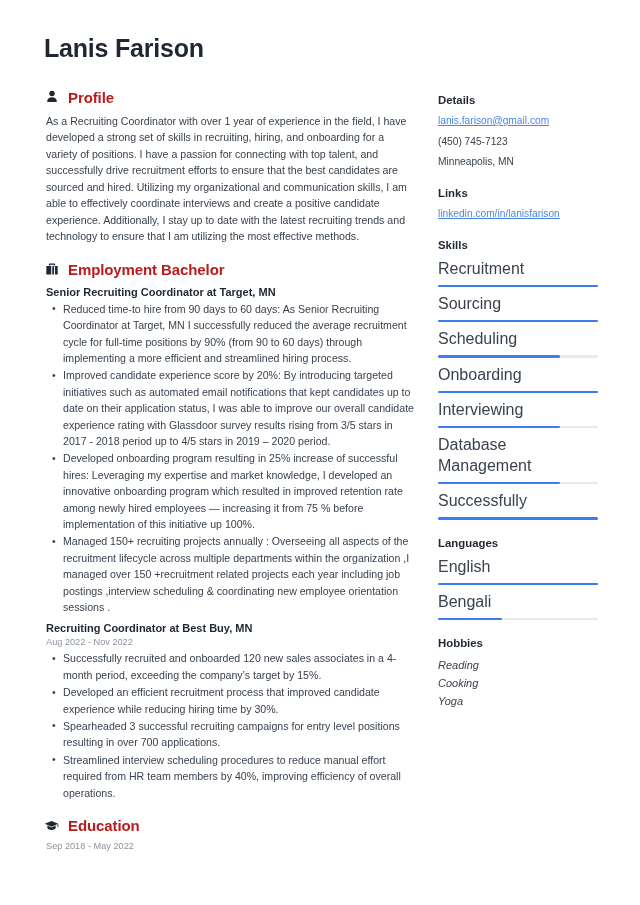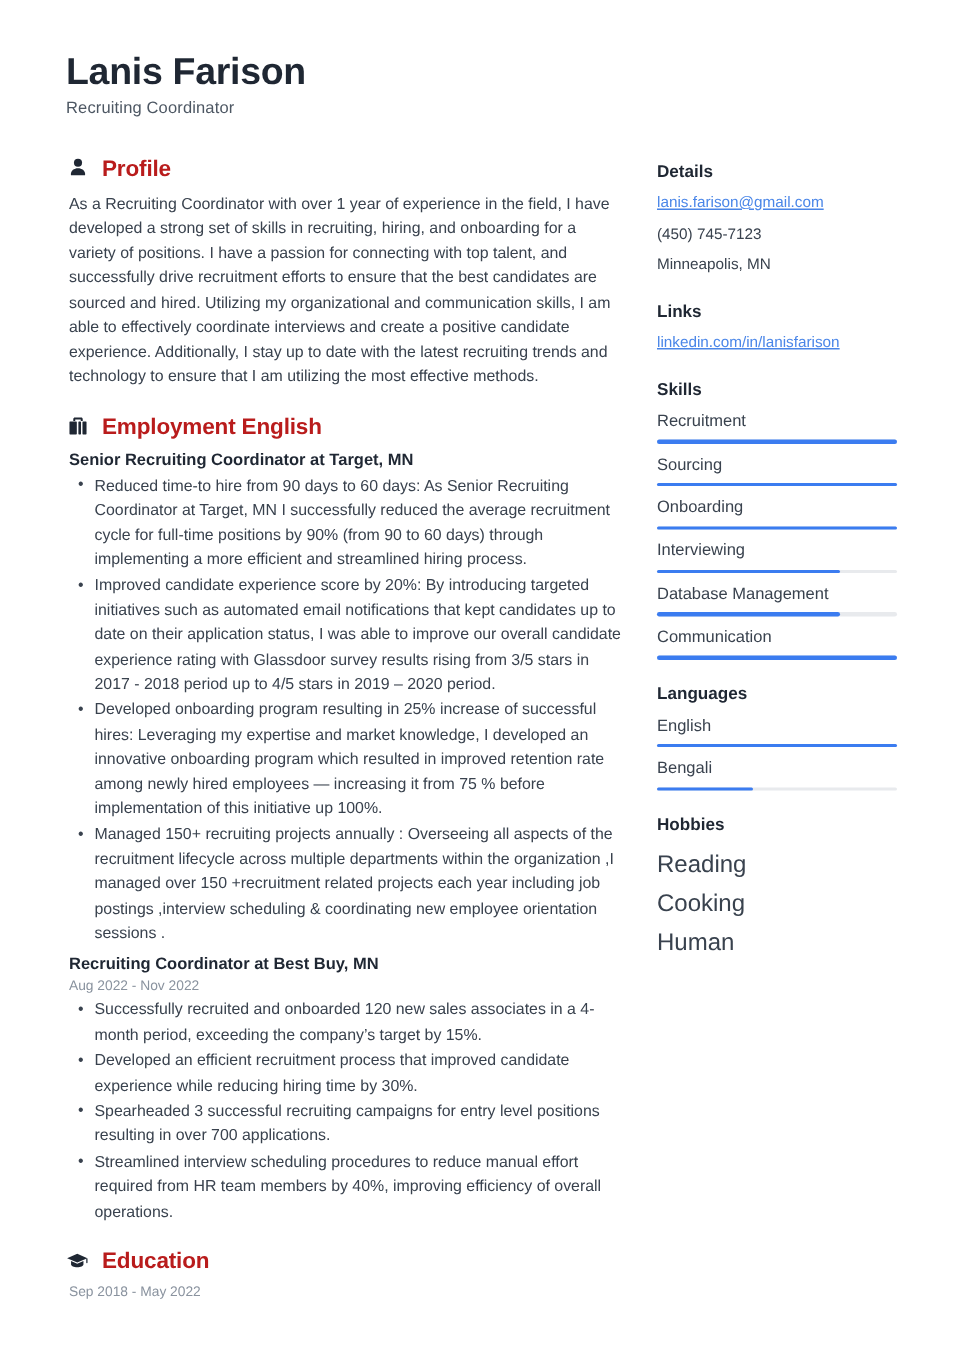--- a/index.html
+++ b/index.html
@@ -134,29 +134,30 @@
     font-size: 10.2px;
     color: #4a86e8;
     text-decoration: underline;
     line-height: 1.45;
     margin-bottom: 6px;
     display: block;
     word-break: break-all;
     cursor: pointer;
   }
   .hobby {
-    font-size: 16px;
+    font-size: 11px;
     color: #39424e;
     line-height: 1.62;
+    font-style: italic;
   }
 
   
   .meter { margin-bottom: 7px; }
   .meter-label {
-    font-size: 11px;
+    font-size: 16px;
     color: #39424e;
     margin-bottom: 5px;
     line-height: 1.3;
   }
   .meter-track {
     position: relative;
     width: 100%;
     height: 2.5px;
     background: #e8eaed;
     border-radius: 2px;
@@ -168,21 +169,20 @@
     border-radius: 2px;
   }
 </style>
 </head>
 <body>
 
 <div class="page">
 
   <div class="header">
     <h1 class="name">Lanis Farison</h1>
-    <p class="job-title">Recruiting Coordinator</p>
   </div>
 
   <div class="body-cols">
 
     <div class="col-main">
 
       <div class="section">
         <div class="section-head">
           <span class="section-icon">
             <svg width="14" height="14" viewBox="0 0 16 16" fill="currentColor">
@@ -198,21 +198,21 @@
       <div class="section">
         <div class="section-head">
           <span class="section-icon">
             <svg width="14" height="14" viewBox="0 0 16 16" fill="currentColor">
               <path d="M5.6 1.6h4.8c.66 0 1.2.54 1.2 1.2v1.3h-1.5V3.1h-4.2v1h-1.5V2.8c0-.66.54-1.2 1.2-1.2z"></path>
               <rect x="1.5" y="4.5" width="5.6" height="9.9" rx="0.5"></rect>
               <rect x="8.3" y="4.5" width="2.0" height="9.9" rx="0.5"></rect>
               <rect x="11.4" y="4.5" width="3.1" height="9.9" rx="0.5"></rect>
             </svg>
           </span>
-          <span class="section-title">Employment English</span>
+          <span class="section-title">Employment Bachelor</span>
         </div>
 
         <div class="entry">
           <div class="entry-title">Senior Recruiting Coordinator at Target, MN</div>
           <ul class="bullets">
             <li>Reduced time-to hire from 90 days to 60 days: As Senior Recruiting Coordinator at Target, MN I successfully reduced the average recruitment cycle for full-time positions by 90% (from 90 to 60 days) through implementing a more efficient and streamlined hiring process.</li>
             <li>Improved candidate experience score by 20%: By introducing targeted initiatives such as automated email notifications that kept candidates up to date on their application status, I was able to improve our overall candidate experience rating with Glassdoor survey results rising from 3/5 stars in 2017 - 2018 period up to 4/5 stars in 2019 – 2020 period.</li>
             <li>Developed onboarding program resulting in 25% increase of successful hires: Leveraging my expertise and market knowledge, I developed an innovative onboarding program which resulted in improved retention rate among newly hired employees — increasing it from 75 % before implementation of this initiative up 100%.</li>
             <li>Managed 150+ recruiting projects annually : Overseeing all aspects of the recruitment lifecycle across multiple departments within the organization ,I managed over 150 +recruitment related projects each year including job postings ,interview scheduling &amp; coordinating new employee orientation sessions .</li>
           </ul>
@@ -270,39 +270,45 @@
             <div class="meter-fill" style="width: 100%;"></div>
           </div>
         </div>
         <div class="meter">
           <div class="meter-label">Sourcing</div>
           <div class="meter-track">
             <div class="meter-fill" style="width: 100%;"></div>
           </div>
         </div>
         <div class="meter">
+          <div class="meter-label">Scheduling</div>
+          <div class="meter-track">
+            <div class="meter-fill" style="width: 76%;"></div>
+          </div>
+        </div>
+        <div class="meter">
           <div class="meter-label">Onboarding</div>
           <div class="meter-track">
             <div class="meter-fill" style="width: 100%;"></div>
           </div>
         </div>
         <div class="meter">
           <div class="meter-label">Interviewing</div>
           <div class="meter-track">
             <div class="meter-fill" style="width: 76%;"></div>
           </div>
         </div>
         <div class="meter">
           <div class="meter-label">Database Management</div>
           <div class="meter-track">
             <div class="meter-fill" style="width: 76%;"></div>
           </div>
         </div>
         <div class="meter">
-          <div class="meter-label">Communication</div>
+          <div class="meter-label">Successfully</div>
           <div class="meter-track">
             <div class="meter-fill" style="width: 100%;"></div>
           </div>
         </div>
       </div>
 
       <div class="side-block">
         <div class="side-title">Languages</div>
         <div class="meter">
           <div class="meter-label">English</div>
@@ -315,18 +321,18 @@
           <div class="meter-track">
             <div class="meter-fill" style="width: 40%;"></div>
           </div>
         </div>
       </div>
 
       <div class="side-block">
         <div class="side-title">Hobbies</div>
         <div class="hobby">Reading</div>
         <div class="hobby">Cooking</div>
-        <div class="hobby">Human</div>
+        <div class="hobby">Yoga</div>
       </div>
 
     </div>
   </div>
 </div>
 
 </body></html>

